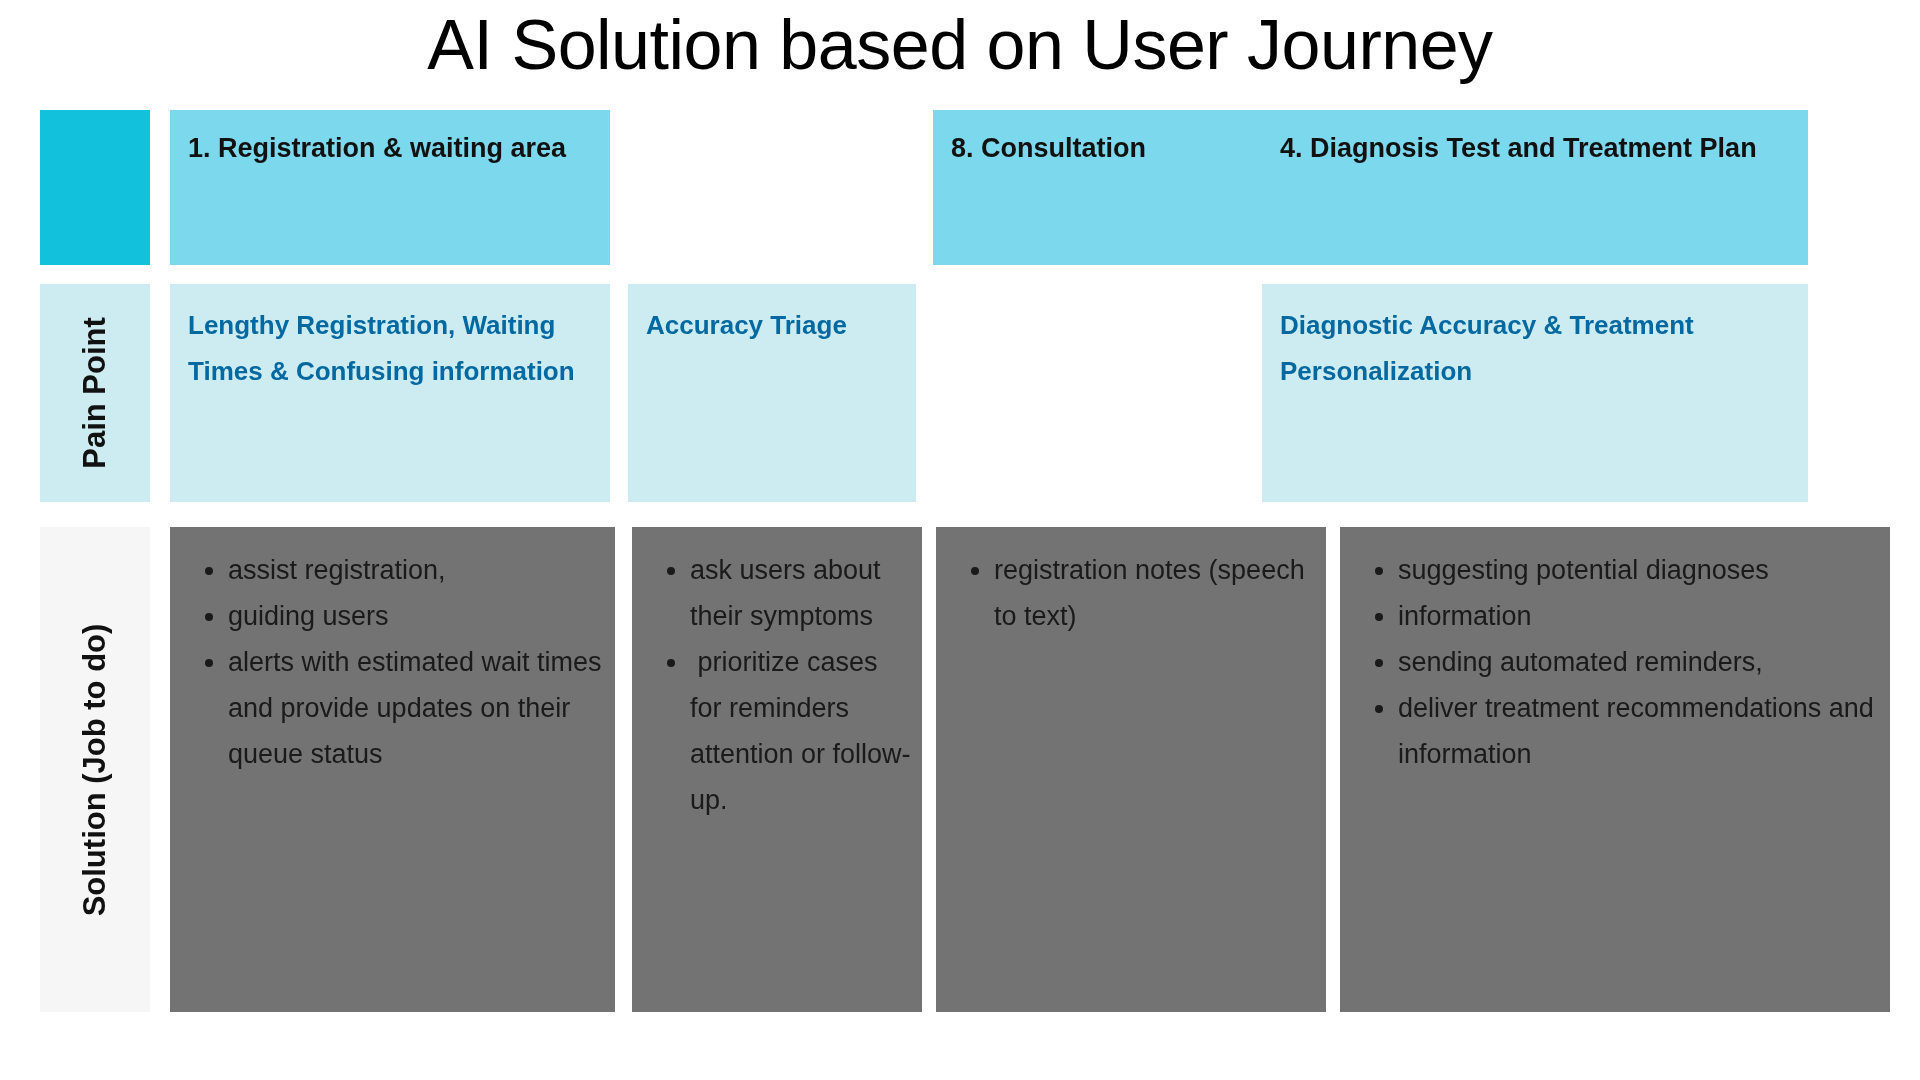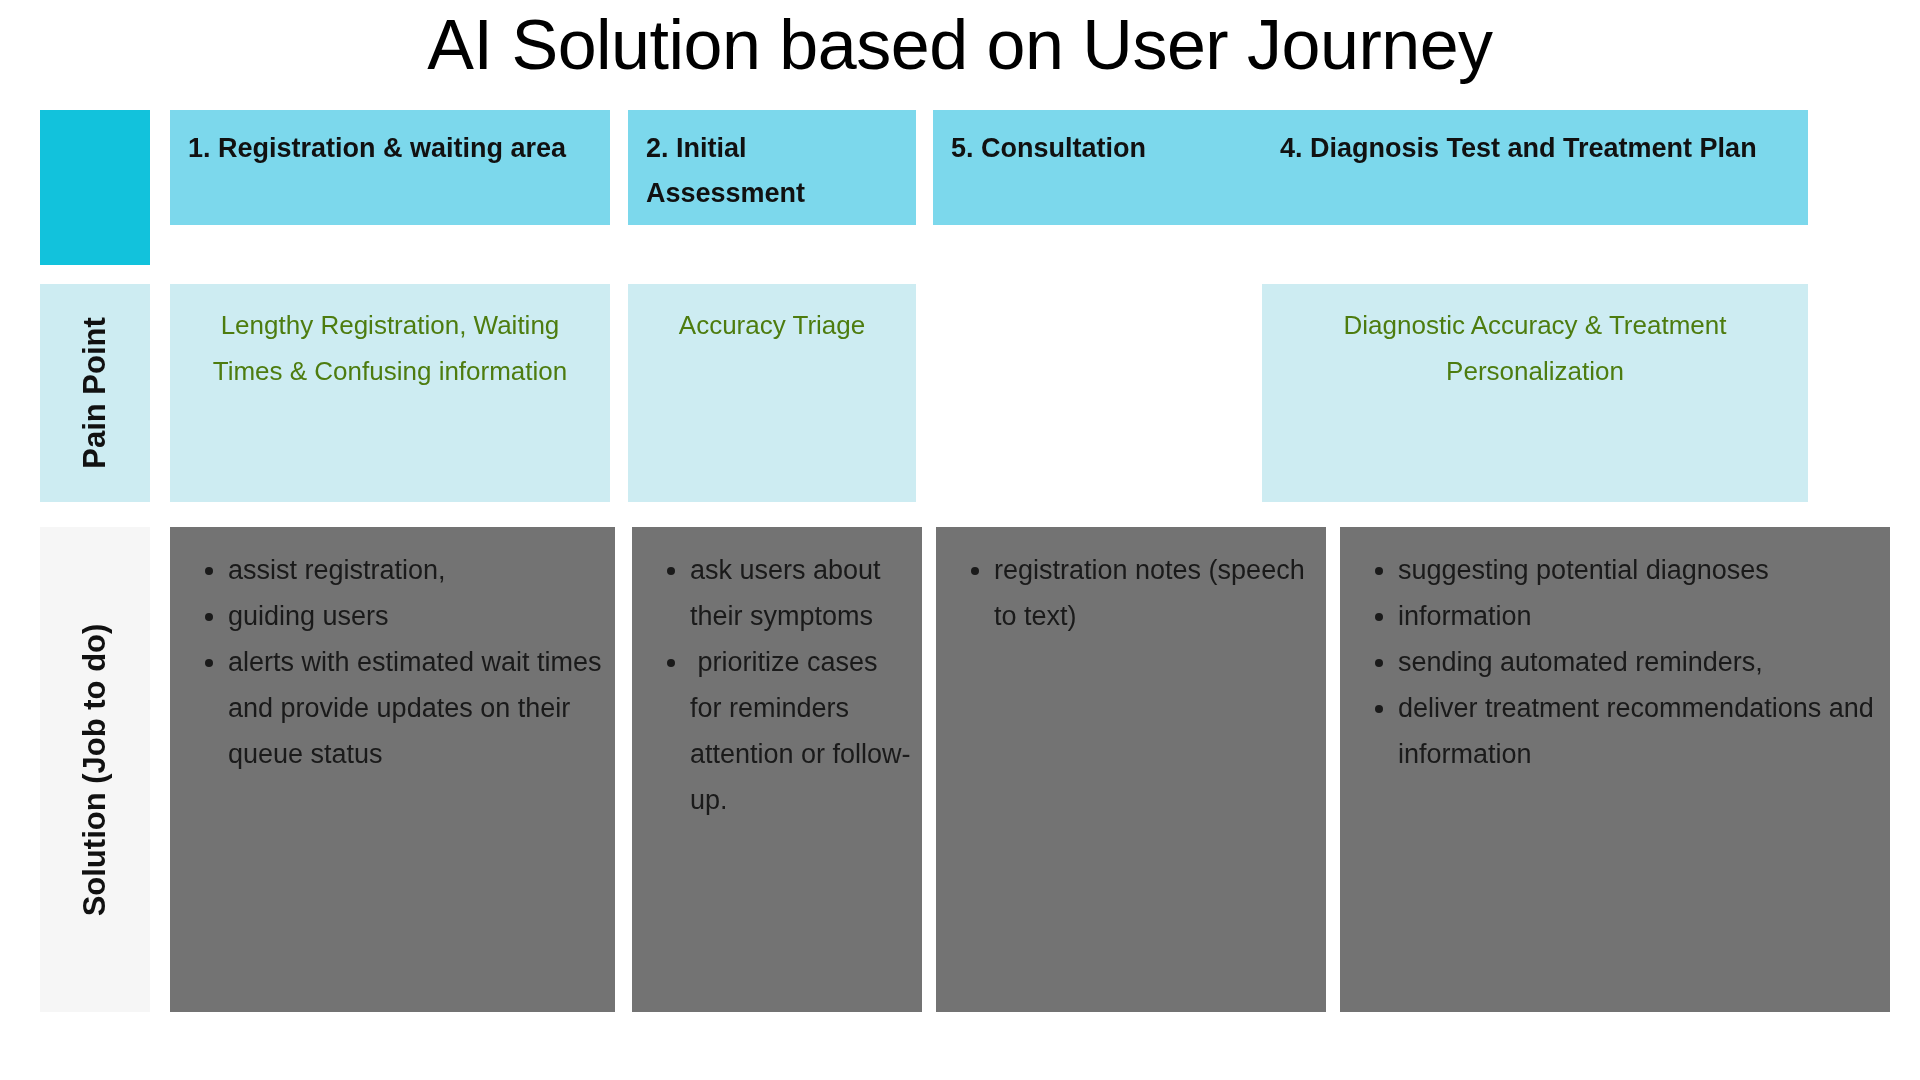--- a/index.html
+++ b/index.html
@@ -45,21 +45,21 @@
     left: 40px;
     top: 110px;
     width: 110px;
     height: 155px;
     background: #12C2DC;
   }
 
   
   .stage-cell {
     top: 110px;
-    height: 115px;
+    height: 155px;
     background: #7CD8EC;
     padding: 16px 18px 4px 18px;
   }
   .stage-label {
     font-size: 27px;
     font-weight: bold;
     line-height: 45px;
     color: #111111;
     font-family: "Liberation Sans", sans-serif;
   }
@@ -97,25 +97,24 @@
 
   
   .pain-cell {
     top: 284px;
     height: 218px;
     background: #CDECF2;
     padding: 18px 18px 10px 18px;
   }
   .pain-text {
     font-size: 26px;
-    font-weight: normal;
+    font-weight: bold;
     line-height: 46px;
-    color: #4d7c0f;
-    font-family: "Liberation Sans", sans-serif;
-    text-align: center;
+    color: #0369a1;
+    font-family: "Liberation Sans", sans-serif;
   }
 
   
   .solution-cell {
     top: 527px;
     height: 485px;
     background: #737373;
     padding: 20px 10px 10px 18px;
   }
   .solution-list {
@@ -148,26 +147,23 @@
 <div id="page">
 
   <h1 class="page-title">AI Solution based on User Journey</h1>
 
   <div class="cell corner-cell"></div>
 
   <div class="cell stage-cell col-1">
     <div class="stage-label">1. Registration &amp; waiting area</div>
   </div>
 
-  <div class="cell stage-cell col-2">
-    <div class="stage-label">2. Initial Assessment</div>
-  </div>
 
   <div class="cell stage-cell col-3">
-    <div class="stage-label">5. Consultation</div>
+    <div class="stage-label">8. Consultation</div>
   </div>
 
   <div class="cell stage-cell col-4">
     <div class="stage-label">4. Diagnosis Test and Treatment Plan</div>
   </div>
 
   <div class="cell rowlabel-cell rowlabel-pain">
     <div class="rowlabel-inner">
       <span class="rowlabel-text">Pain Point</span>
     </div>

